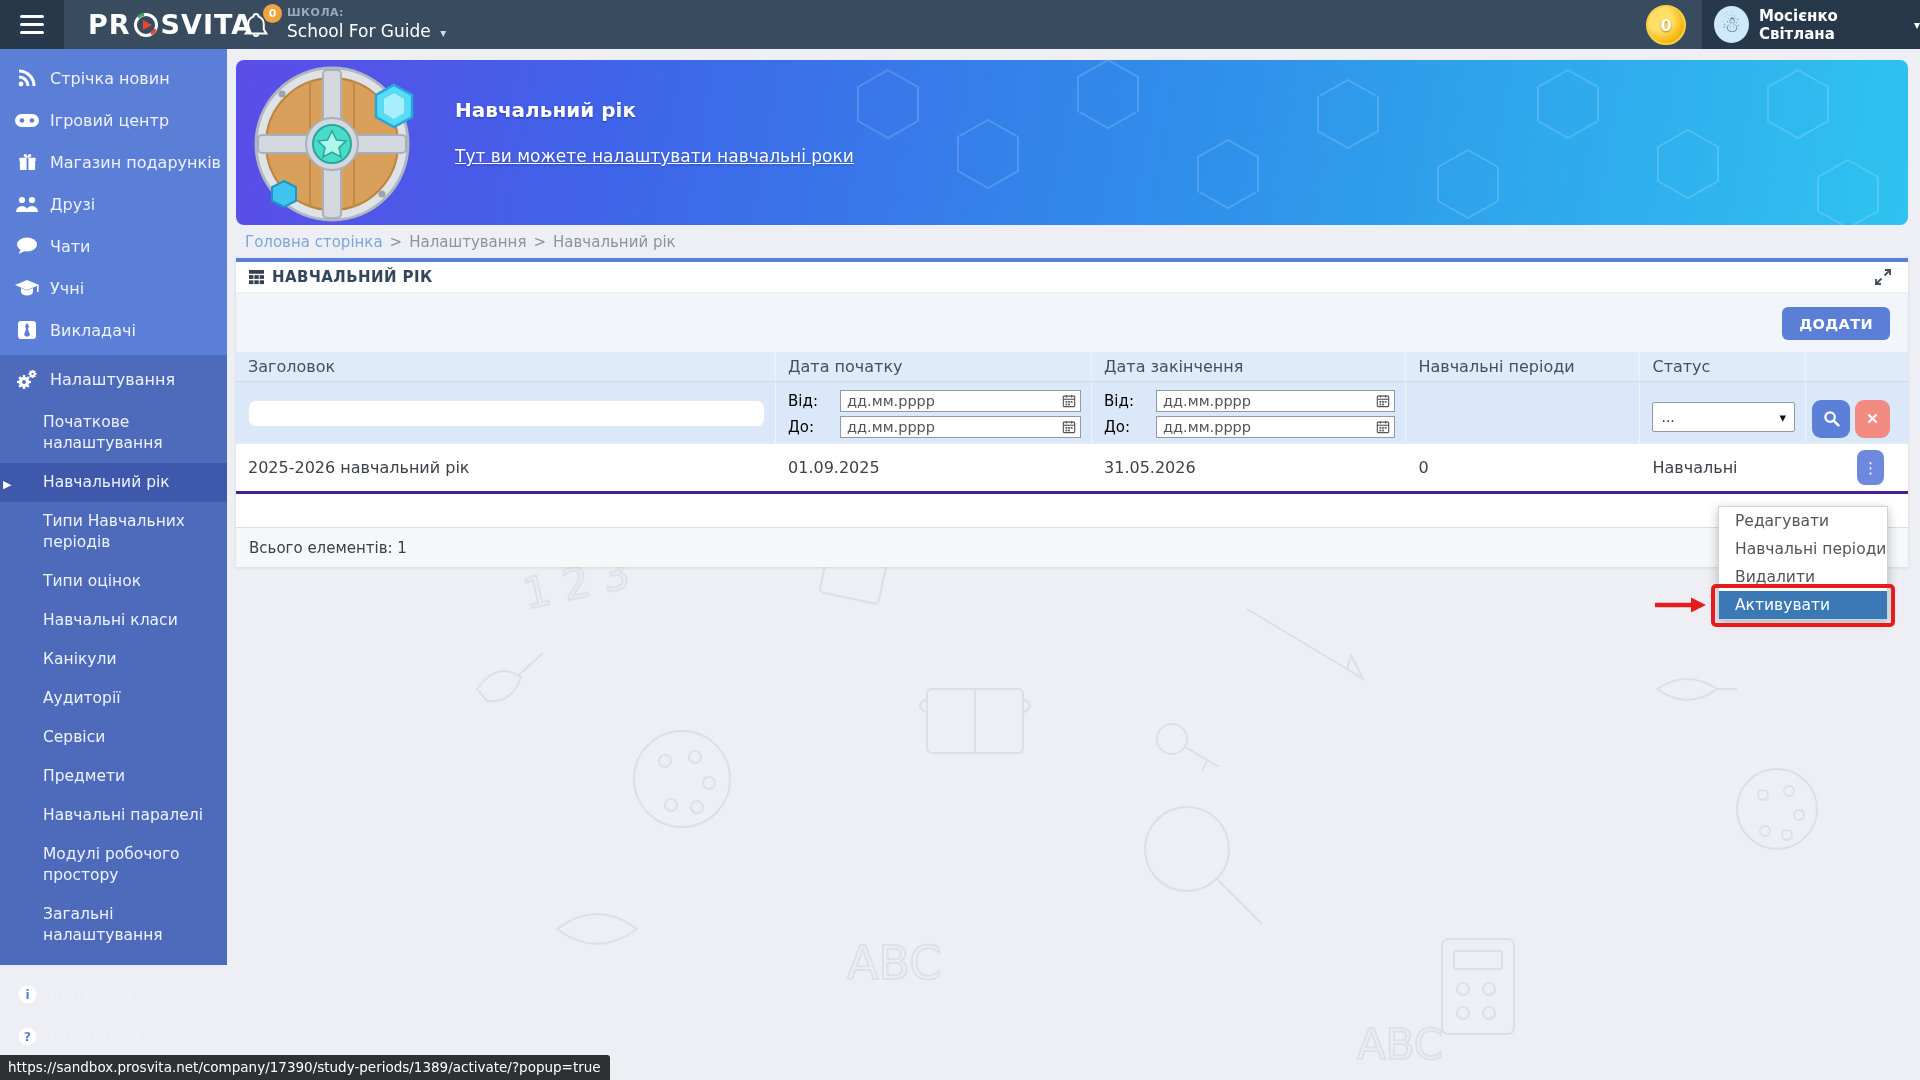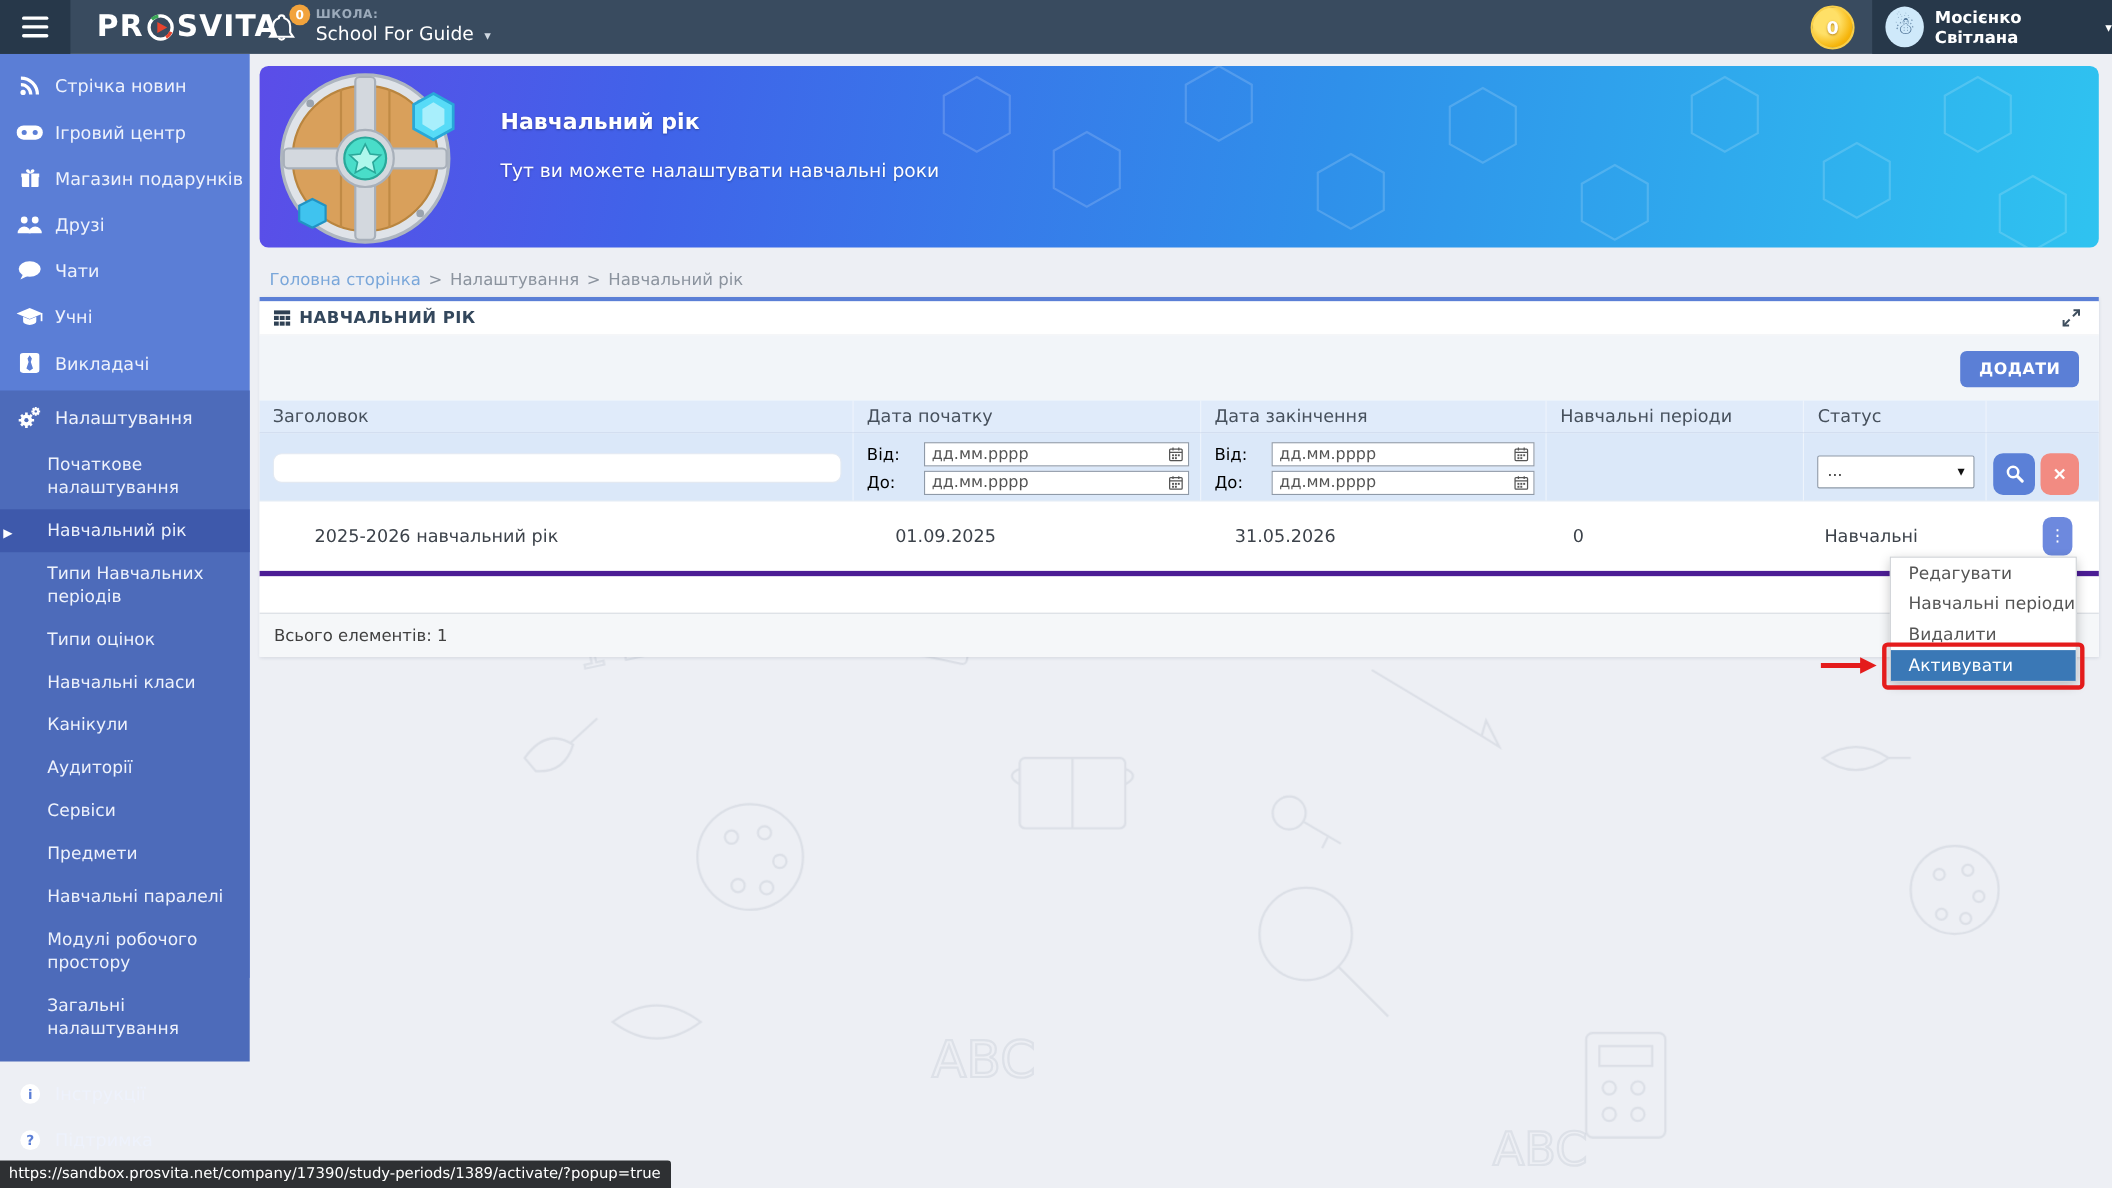--- a/index.html
+++ b/index.html
@@ -51,23 +51,23 @@
   
   .main { position:absolute; left:227px; top:49px; width:1693px; height:1031px; }
   .doodles { position:absolute; left:0; top:0; pointer-events:none; }
 
   .banner { position:relative; margin:11px 12px 0 9px; height:165px; border-radius:8px; overflow:hidden;
             background:linear-gradient(100deg,#5b4de8 0%,#4063e9 22%,#2f90ea 58%,#2fc3f0 100%); }
   .banner-hex { position:absolute; right:0; top:0; }
   .shield { position:absolute; left:10px; top:3px; }
   .banner-title { position:absolute; left:219px; top:38px; color:#fff; font-size:20px; font-weight:bold;
                   text-shadow:0 1px 2px rgba(0,0,40,.35); }
-  .banner-sub { position:absolute; left:219px; top:86px; color:#fff; font-size:17px; text-shadow:0 1px 2px rgba(0,0,40,.3); }
-
-  .breadcrumb { margin:20px 12px 0 9px; padding-left:9px; font-size:15px; color:#8b939e; display:flex; gap:7px; }
+  .banner-sub { position:absolute; left:219px; top:86px; color:#fff; font-size:17px; text-shadow:0 1px 2px rgba(0,0,40,.3);text-decoration:underline; }
+
+  .breadcrumb { margin:8px 12px 0 9px; padding-left:9px; font-size:15px; color:#8b939e; display:flex; gap:7px; }
   .breadcrumb .link { color:#7aa7da; cursor:pointer; }
 
   .panel { position:relative; margin:7px 12px 0 9px; background:#fff; border-top:4px solid #5b7fd6;
            box-shadow:0 1px 3px rgba(40,60,90,.12); }
   .panel-head { height:31px; background:#fff; display:flex; align-items:center; padding:0 16px 0 13px; border-bottom:1px solid #eef0f3; }
   .panel-title { font-size:15px; font-weight:600; color:#33475c; letter-spacing:.4px; margin-left:8px; }
   .expand { margin-left:auto; cursor:pointer; display:flex; }
   .toolbar { height:59px; background:#f2f5f9; display:flex; align-items:flex-start; justify-content:flex-end; padding:14px 18px 0 0; }
   .btn-add { background:#5b7fd6; color:#fff; border:none; border-radius:6px; height:33px; padding:0 17px;
              font-size:14.5px; font-weight:bold; letter-spacing:.4px; cursor:pointer; font-family:inherit; }
@@ -85,21 +85,21 @@
   .dinput input { border:none; outline:none; flex:1; font-size:14.5px; color:#444; font-family:inherit; background:transparent; }
   .dinput input::placeholder { color:#555; }
   .sel { margin-top:12px; height:30px; background:#fff; border:1px solid #8f9aa8; border-radius:2px; display:flex;
          align-items:center; padding:0 8px; font-size:14px; color:#333; cursor:pointer; }
   .sel .sel-ar { margin-left:auto; color:#111; font-size:13px; }
   .filter-actions { display:flex; justify-content:flex-end; align-items:center; gap:5px; padding:12px 18px 0 0; }
   .btn-search { width:38px; height:38px; border:none; border-radius:9px; background:#5b80d7; cursor:pointer;
                 display:flex; align-items:center; justify-content:center; }
   .btn-clear { width:35px; height:38px; border:none; border-radius:9px; background:#f28b82; cursor:pointer;
                color:#fff; font-size:15px; font-weight:bold; }
-  .t-row { display:flex; height:68px; background:#fff; border-bottom:5px solid #4c1d95;padding-left:38px; }
+  .t-row { display:flex; height:50px; background:#fff; border-bottom:3px solid #4c1d95; }
   .t-row .td { font-size:16px; color:#3c424a; display:flex; align-items:center; padding-left:12px; }
   .row-actions { display:flex; justify-content:flex-end; align-items:center; padding-right:24px; }
   .btn-dots { width:27px; height:35px; border:none; border-radius:8px; background:#6d89de; color:#fff;
               font-size:15px; cursor:pointer; line-height:10px; }
   .rows-spacer { height:33px; background:#fff; }
   .t-footer { height:40px; background:#f5f7f9; border-top:1px solid #d9dde3; display:flex; align-items:center;
               padding-left:13px; font-size:15px; color:#404040; }
 
   
   .ctx-menu { position:absolute; left:1718px; top:506px; width:170px; background:#fff; border:1px solid #cfd2d6;

